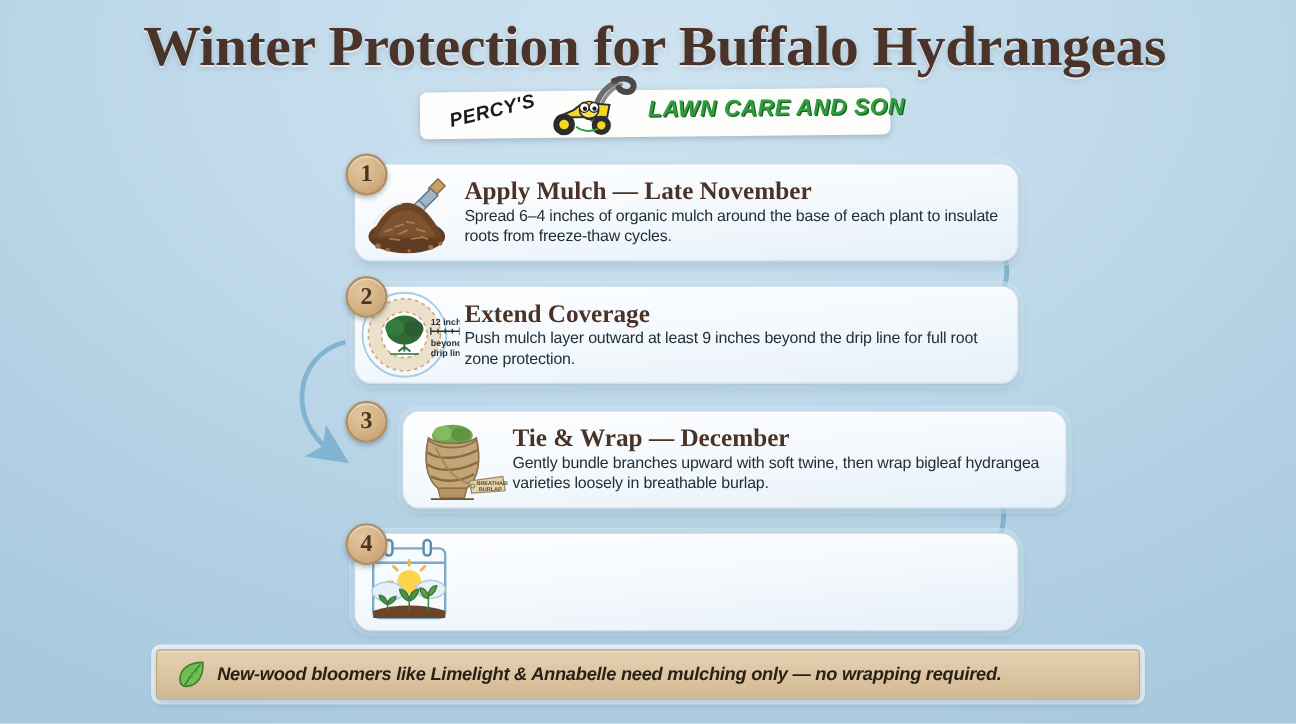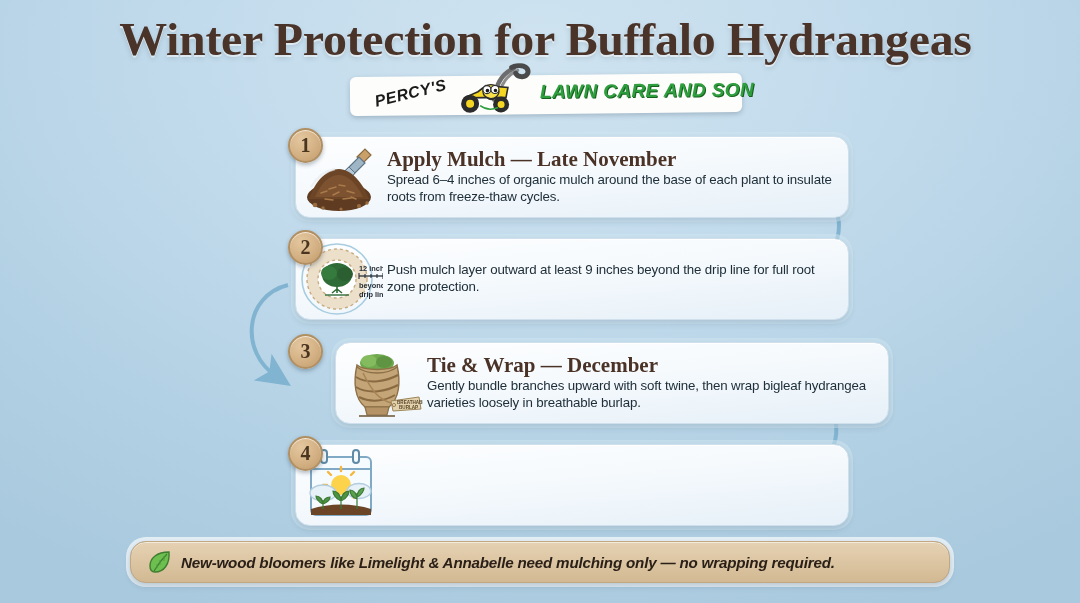--- a/index.html
+++ b/index.html
@@ -104,21 +104,21 @@
 
   
   .arrow-layer{ position:absolute; inset:0; pointer-events:none; }
 
   
   .footer{
     position:absolute; left:130px; top:541px;
     width:820px; height:42px;
     background:linear-gradient(180deg,#e5d2b4 0%,#dcc5a2 50%,#d2b993 100%);
     border:1px solid #c2a781;
-    border-radius:16px;
+    border-radius:4px;
     box-shadow:0 3px 6px rgba(40,60,80,.22), 0 0 0 4px rgba(246,250,252,.75), inset 0 1px 0 rgba(255,255,255,.55);
     display:flex; align-items:center; padding:0 16px;
   }
   .leaf{ flex:0 0 26px; width:26px; height:26px; margin-right:8px; }
   .footer-txt{
     font-family:"Liberation Sans", sans-serif;
     font-weight:700; font-style:italic;
     font-size:15.2px; color:#2a2018; letter-spacing:-0.2px;
     white-space:nowrap;
   }
@@ -223,20 +223,21 @@
               <line x1="84" y1="32" x2="84" y2="38"></line>
             <line x1="66" y1="33" x2="66" y2="37"></line>
               <line x1="72" y1="33" x2="72" y2="37"></line>
               <line x1="78" y1="33" x2="78" y2="37"></line>
           </g>
           <text x="60" y="47" font-family="Liberation Sans, sans-serif" font-size="7.4" font-weight="700" fill="#273038">beyond</text>
           <text x="60" y="56" font-family="Liberation Sans, sans-serif" font-size="7.4" font-weight="700" fill="#273038">drip line</text>
         </svg>
       </div>
       <div class="txt">
+        <div class="s-head">Extend Coverage</div>
         <div class="s-body">Push mulch layer outward at least 9 inches beyond the drip line for full root zone protection.</div>
       </div>
     </div>
   </div>
 
   <div class="step step-3">
     <div class="badge">3</div>
     <div class="card">
       <div class="icon-box">
         <svg viewBox="0 0 84 76" width="84" height="76">

